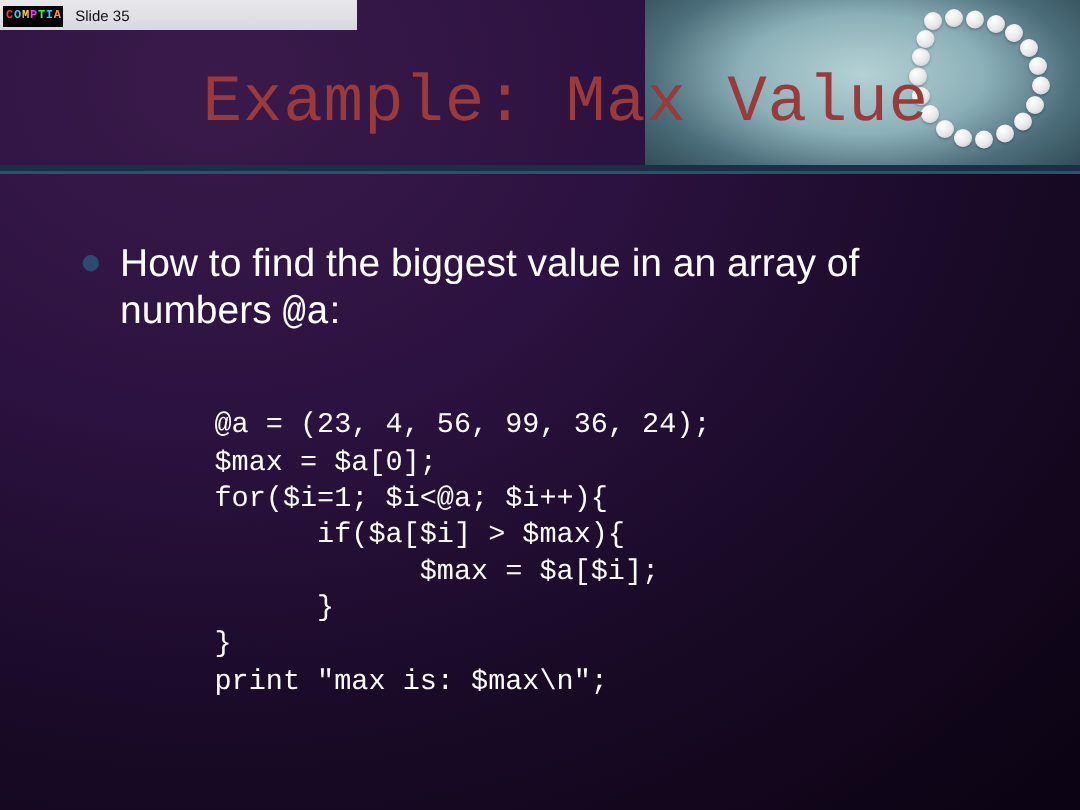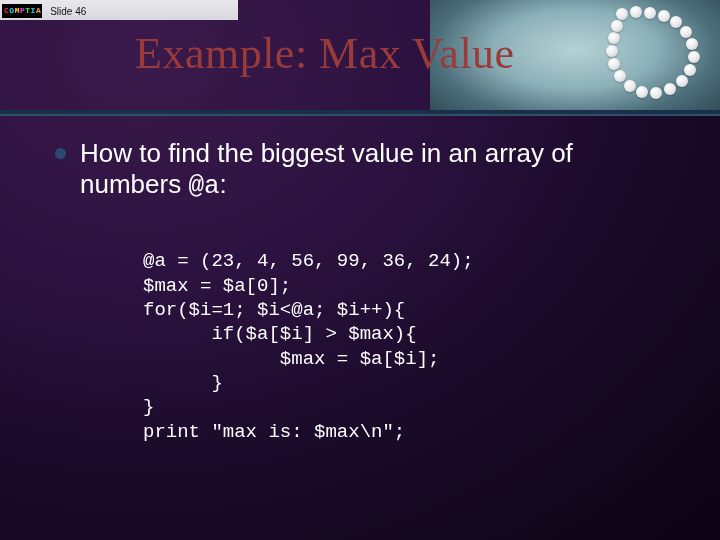--- a/index.html
+++ b/index.html
@@ -81,23 +81,23 @@
   .pearl {
     position: absolute;
     width: 12px;
     height: 12px;
     background: radial-gradient(circle at 35% 30%, #fff, #e8e8ea 55%, #bcc0c6 100%);
     border-radius: 50%;
     box-shadow: 0 1px 2px rgba(0,0,0,0.25);
   }
   .title {
     position: absolute;
-    top: 28px;
+    top: 44px;
     left: 135px;
-    font-family: Liberation Serif, serif;
+    font-family: Liberation Mono, monospace;
     font-size: 44px;
     color: #9a3a3a;
     z-index: 2;
     letter-spacing: 0.5px;
   }
   .rule1 {
     position: absolute;
     top: 110px;
     left: 0;
     width: 720px;
@@ -109,21 +109,21 @@
     position: absolute;
     top: 114px;
     left: 0;
     width: 720px;
     height: 2px;
     background: #305068;
     z-index: 2;
   }
   .body {
     position: absolute;
-    top: 138px;
+    top: 160px;
     left: 55px;
     right: 40px;
   }
   .bullet-row {
     display: flex;
     align-items: flex-start;
     gap: 14px;
   }
   .bullet-dot {
     width: 11px;
@@ -159,21 +159,21 @@
   <div class="topbar">
     <div class="logo-box">
       <span class="lg-c">C</span>
         <span class="lg-o">O</span>
         <span class="lg-m">M</span>
         <span class="lg-p">P</span>
         <span class="lg-t">T</span>
         <span class="lg-o">I</span>
         <span class="lg-a">A</span>
     </div>
-    <div class="slide-num">Slide 46</div>
+    <div class="slide-num">Slide 35</div>
   </div>
 
   <div class="header-image">
     <div class="pearls">
       <div class="pearl" style="top:2px;left:10px;"></div>
       <div class="pearl" style="top:0px;left:24px;"></div>
       <div class="pearl" style="top:1px;left:38px;"></div>
       <div class="pearl" style="top:4px;left:52px;"></div>
       <div class="pearl" style="top:10px;left:64px;"></div>
       <div class="pearl" style="top:20px;left:74px;"></div>

